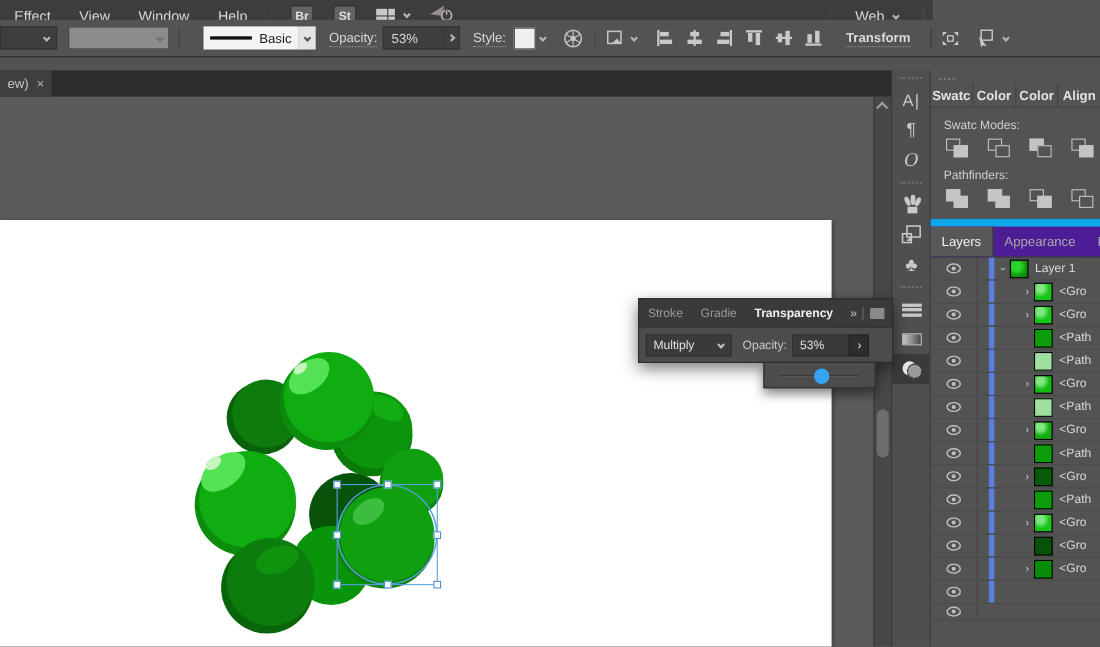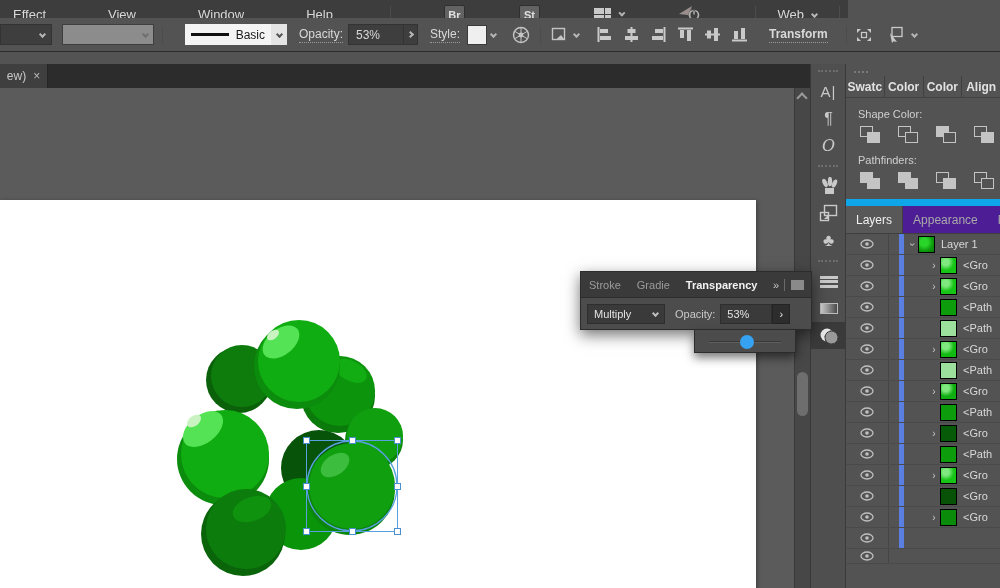--- a/index.html
+++ b/index.html
@@ -3,21 +3,21 @@
 <meta charset="utf-8">
 <style>
   * { margin:0; padding:0; box-sizing:border-box; }
   html,body { width:1000px; height:588px; overflow:hidden; background:#535353;
               font-family:"Liberation Sans", sans-serif; }
   .abs { position:absolute; }
   #app { position:relative; width:1000px; height:588px; }
 
   
   #menubar { left:0; top:0; width:848px; height:30px; background:#3d3d3d;
-             border-bottom:1px solid #2a2a2a; display:flex; align-items:center;gap:36px; }
+             border-bottom:1px solid #2a2a2a; display:flex; align-items:center; }
   .menu-item { color:#d8d8d8; font-size:13px; padding:0 13px; line-height:30px; cursor:default; }
   .vsep { width:1px; height:18px; background:#2c2c2c; border-right:1px solid #4c4c4c; margin:0 8px; }
   .badge { width:21px; height:19px; background:#636363; border:1px solid #2f2f2f; border-radius:2px;
            color:#e0e0e0; font-size:11px; font-weight:bold; display:flex; align-items:center;
            justify-content:center; margin:0 9px; }
   .chev { width:7px; height:7px; border-right:2px solid #b5b5b5; border-bottom:2px solid #b5b5b5;
           transform:rotate(45deg); display:inline-block; }
   .chev.small { width:5px; height:5px; }
   #workspace-btn { display:flex; align-items:center; gap:6px; margin:0 9px; }
   #ws-grid { width:18px; height:14px; display:grid; grid-template-columns:10px 6px; grid-template-rows:6px 6px; gap:1px; }
@@ -401,21 +401,21 @@
   </div>
 
   <div id="rightpanel" class="abs">
     <div id="rp-grip"></div>
     <div id="rp-tabs">
       <span class="tab">Swatc</span>
       <span class="tab">Color</span>
       <span class="tab">Color</span>
       <span class="tab" style="border-right:none;">Align</span>
     </div>
-    <div class="sect-label">Shape Color:</div>
+    <div class="sect-label">Swatc Modes:</div>
     <div class="sm-row">
       <span class="sm-icon">
           <i class="bk"></i>
           <i class="ft"></i>
         </span>
       <span class="sm-icon hollow">
           <i class="bk"></i>
           <i class="ft"></i>
         </span>
       <span class="sm-icon fillbk hollow">

